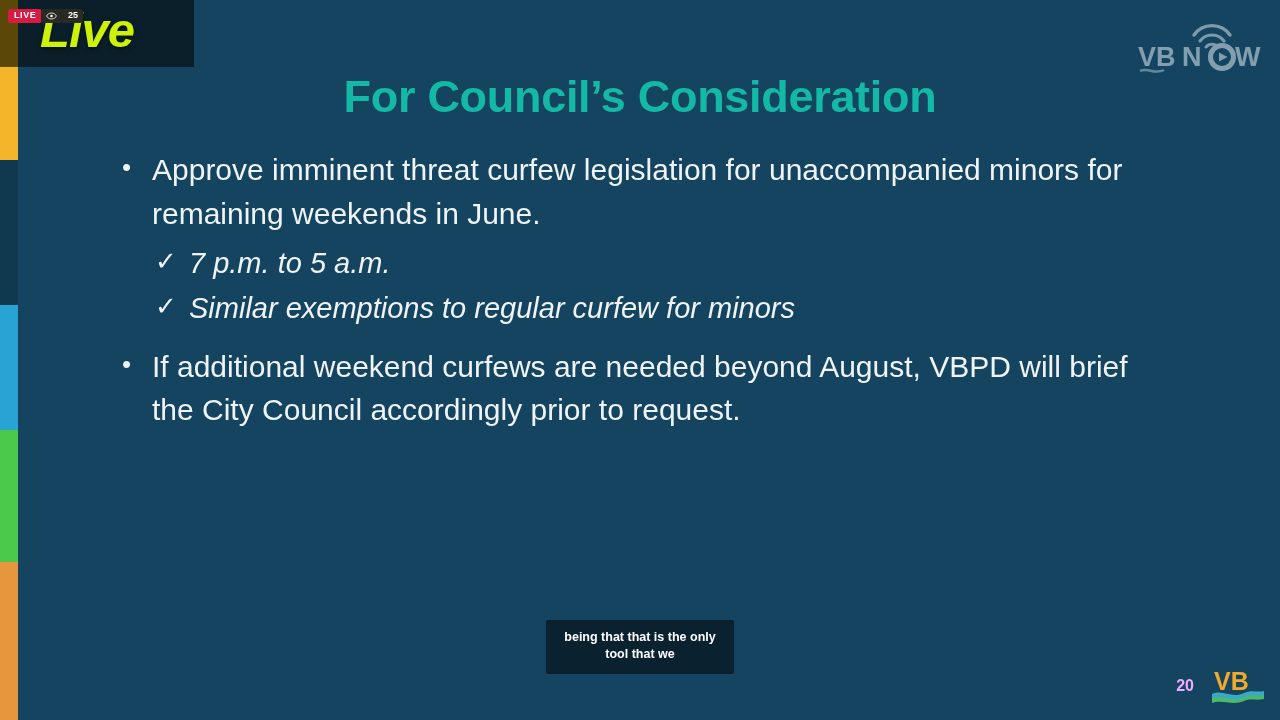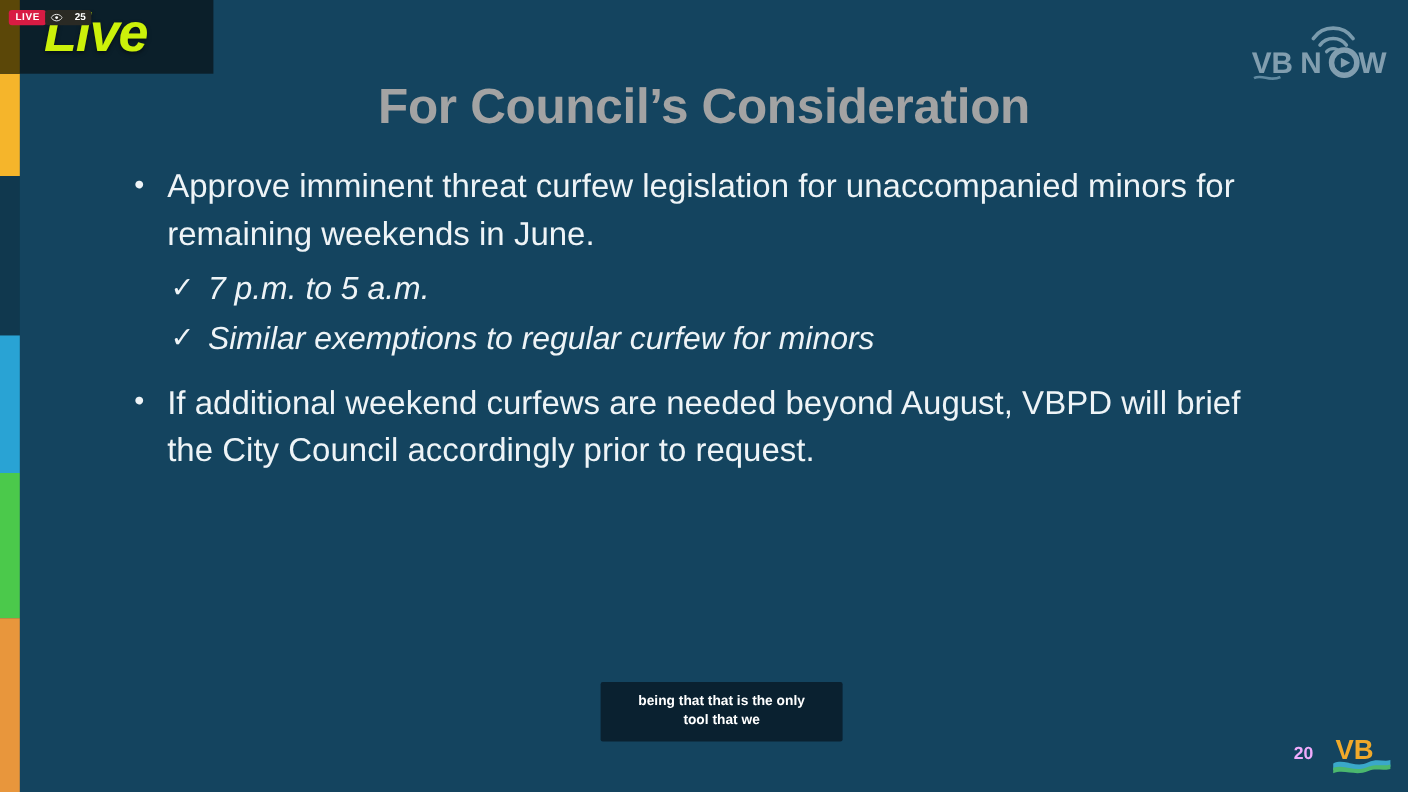--- a/index.html
+++ b/index.html
@@ -75,21 +75,21 @@
     position:absolute; right:18px; top:18px;
     width:128px; height:56px;
     opacity:.55;
     z-index:6;
   }
 
   
   #slide-title {
     position:absolute; left:0; right:0; top:72px;
     text-align:center;
-    color:#a3a3a3;
+    color:#14b8a6;
     font-size:45px;
     font-weight:bold;
     letter-spacing:-0.3px;
     line-height:1.1;
   }
 
   #body-list {
     position:absolute; left:100px; top:148px; width:1070px;
     color:#eef4f7;
   }
@@ -122,21 +122,21 @@
     font-size:26px;
   }
   .bullet-l2 .btext { flex:1;font-style:italic; }
 
   #sub-group { margin-top:6px; margin-bottom:8px; }
   #bullet-two { margin-top:14px; }
 
   
   #caption-box {
     position:absolute; left:546px; top:620px;
-    width:220px;
+    width:188px;
     padding:9px 10px 10px 10px;
     background:rgba(9,28,42,.88);
     border-radius:2px;
     text-align:center;
     z-index:7;
   }
   #caption-text {
     color:#ffffff;
     font-size:12.5px;
     font-weight:bold;

